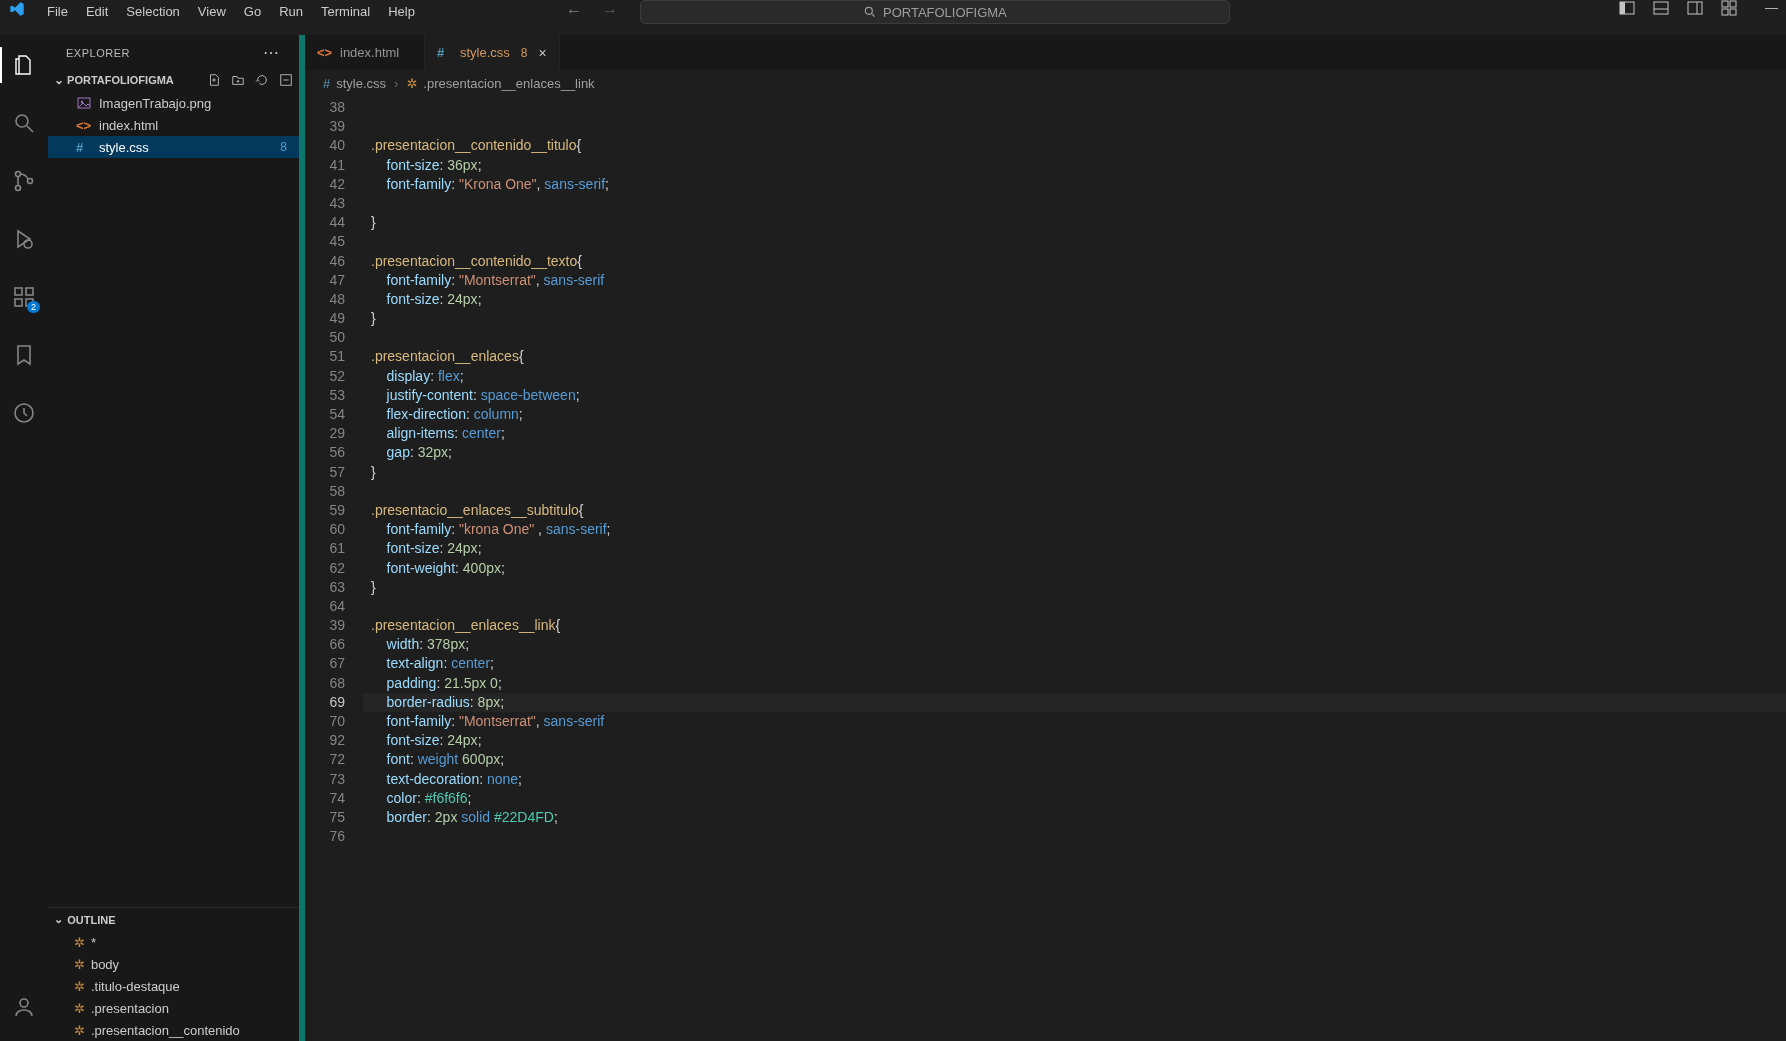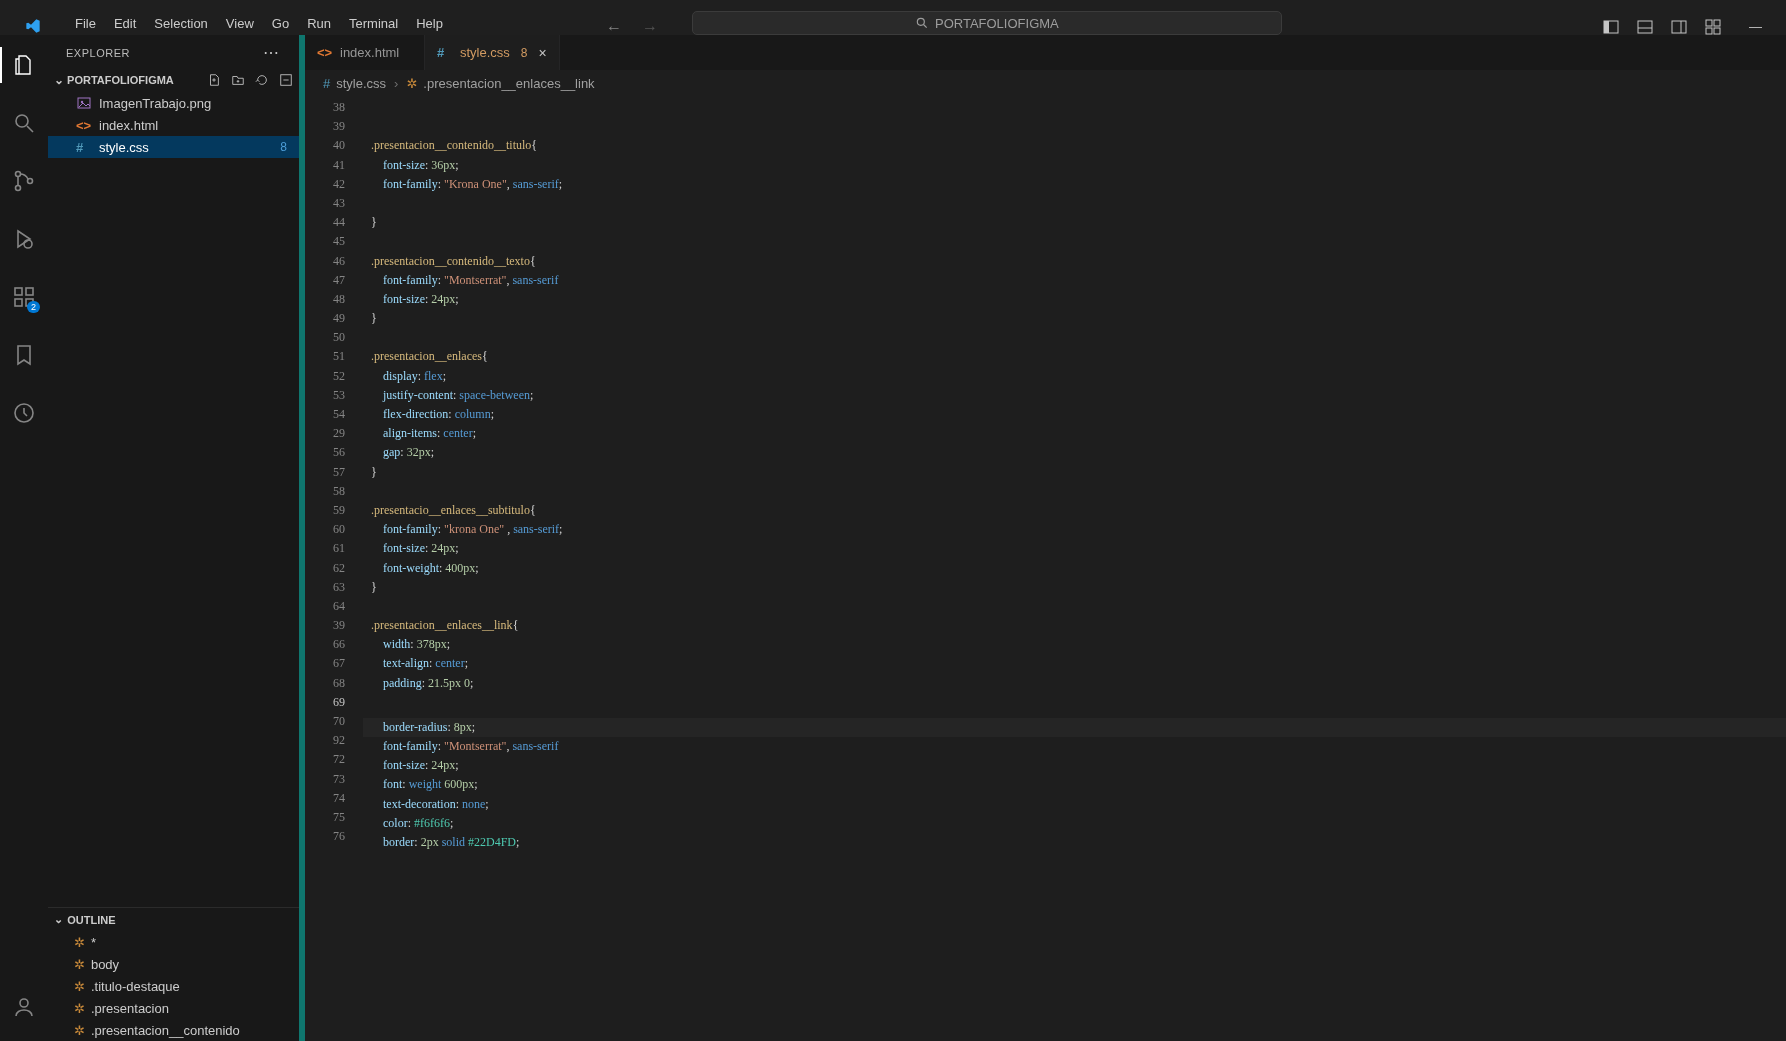--- a/index.html
+++ b/index.html
@@ -9,23 +9,23 @@
   background: #1e1e1e;
   color: #cccccc;
   overflow: hidden;
   width: 1786px;
   height: 1041px;
 }
 .titlebar {
   height: 35px;
   background: #1f1f1f;
   display: flex;
-  align-items: flex-end;
-  padding: 0 24px;
-  gap: 14px;
+  align-items: flex-start;
+  padding: 0 8px;
+  gap: 2px;
 }
 .vscode-logo { width: 18px; height: 18px; margin-right: 10px; display:flex; align-items:center; justify-content:center;}
 .menu-items { display: flex; gap: 0; }
 .menu-item { padding: 4px 9px; color: #cccccc; cursor: pointer; border-radius: 4px; }
 .nav-arrows { display: flex; margin-left: 140px; gap: 20px; color: #858585; }
 .nav-arrows span { cursor: pointer; font-size: 16px; }
 .search-box {
   flex: 0 0 590px;
   margin-left: 20px;
   height: 24px;
@@ -104,26 +104,26 @@
   min-width:120px;
 }
 .tab.active { background:#1e1e1e; color:#ffffff; border-bottom: none; }
 .tab .close { margin-left:4px; color:#c5c5c5; font-size:14px;}
 .tab .mod { color:#d29b62; margin-left:4px; font-size:12px;}
 .breadcrumb {
   height:26px; display:flex; align-items:center; padding:0 18px; color:#a0a0a0; font-size:13px; gap:6px;
   background:#1e1e1e;
 }
 .breadcrumb .sep{ color:#6e6e6e; margin:0 2px;}
-.code-area { flex:1; display:flex; overflow:hidden; font-family: Liberation Serif, serif; font-size:12px; line-height:19.2px;}
+.code-area { flex:1; display:flex; overflow:hidden; font-family: Liberation Sans, sans-serif; font-size:14px; line-height:19.2px;}
 .gutter { width:58px; text-align:right; color:#858585; padding-top:2px; user-select:none;}
 .gutter div { padding-right:18px; height:19.2px;}
 .code { flex:1; padding-top:2px; white-space:pre; color:#d4d4d4; position:relative;}
 .code .line { height:19.2px; padding-left:8px;}
-.code .line.hl { background: rgba(255,255,255,0.035); margin-top: 25px; }
+.code .line.hl { background: rgba(255,255,255,0.035); }
 .tok-sel { color:#d7ba7d; }
 .tok-prop { color:#9cdcfe; }
 .tok-punc { color:#d4d4d4; }
 .tok-num { color:#b5cea8; }
 .tok-kw { color:#569cd6; }
 .tok-str { color:#ce9178; }
 .tok-col { color:#4ec9b0; }
 svg { display:block; }
 .ic { width:16px; height:16px; }
 </style>

